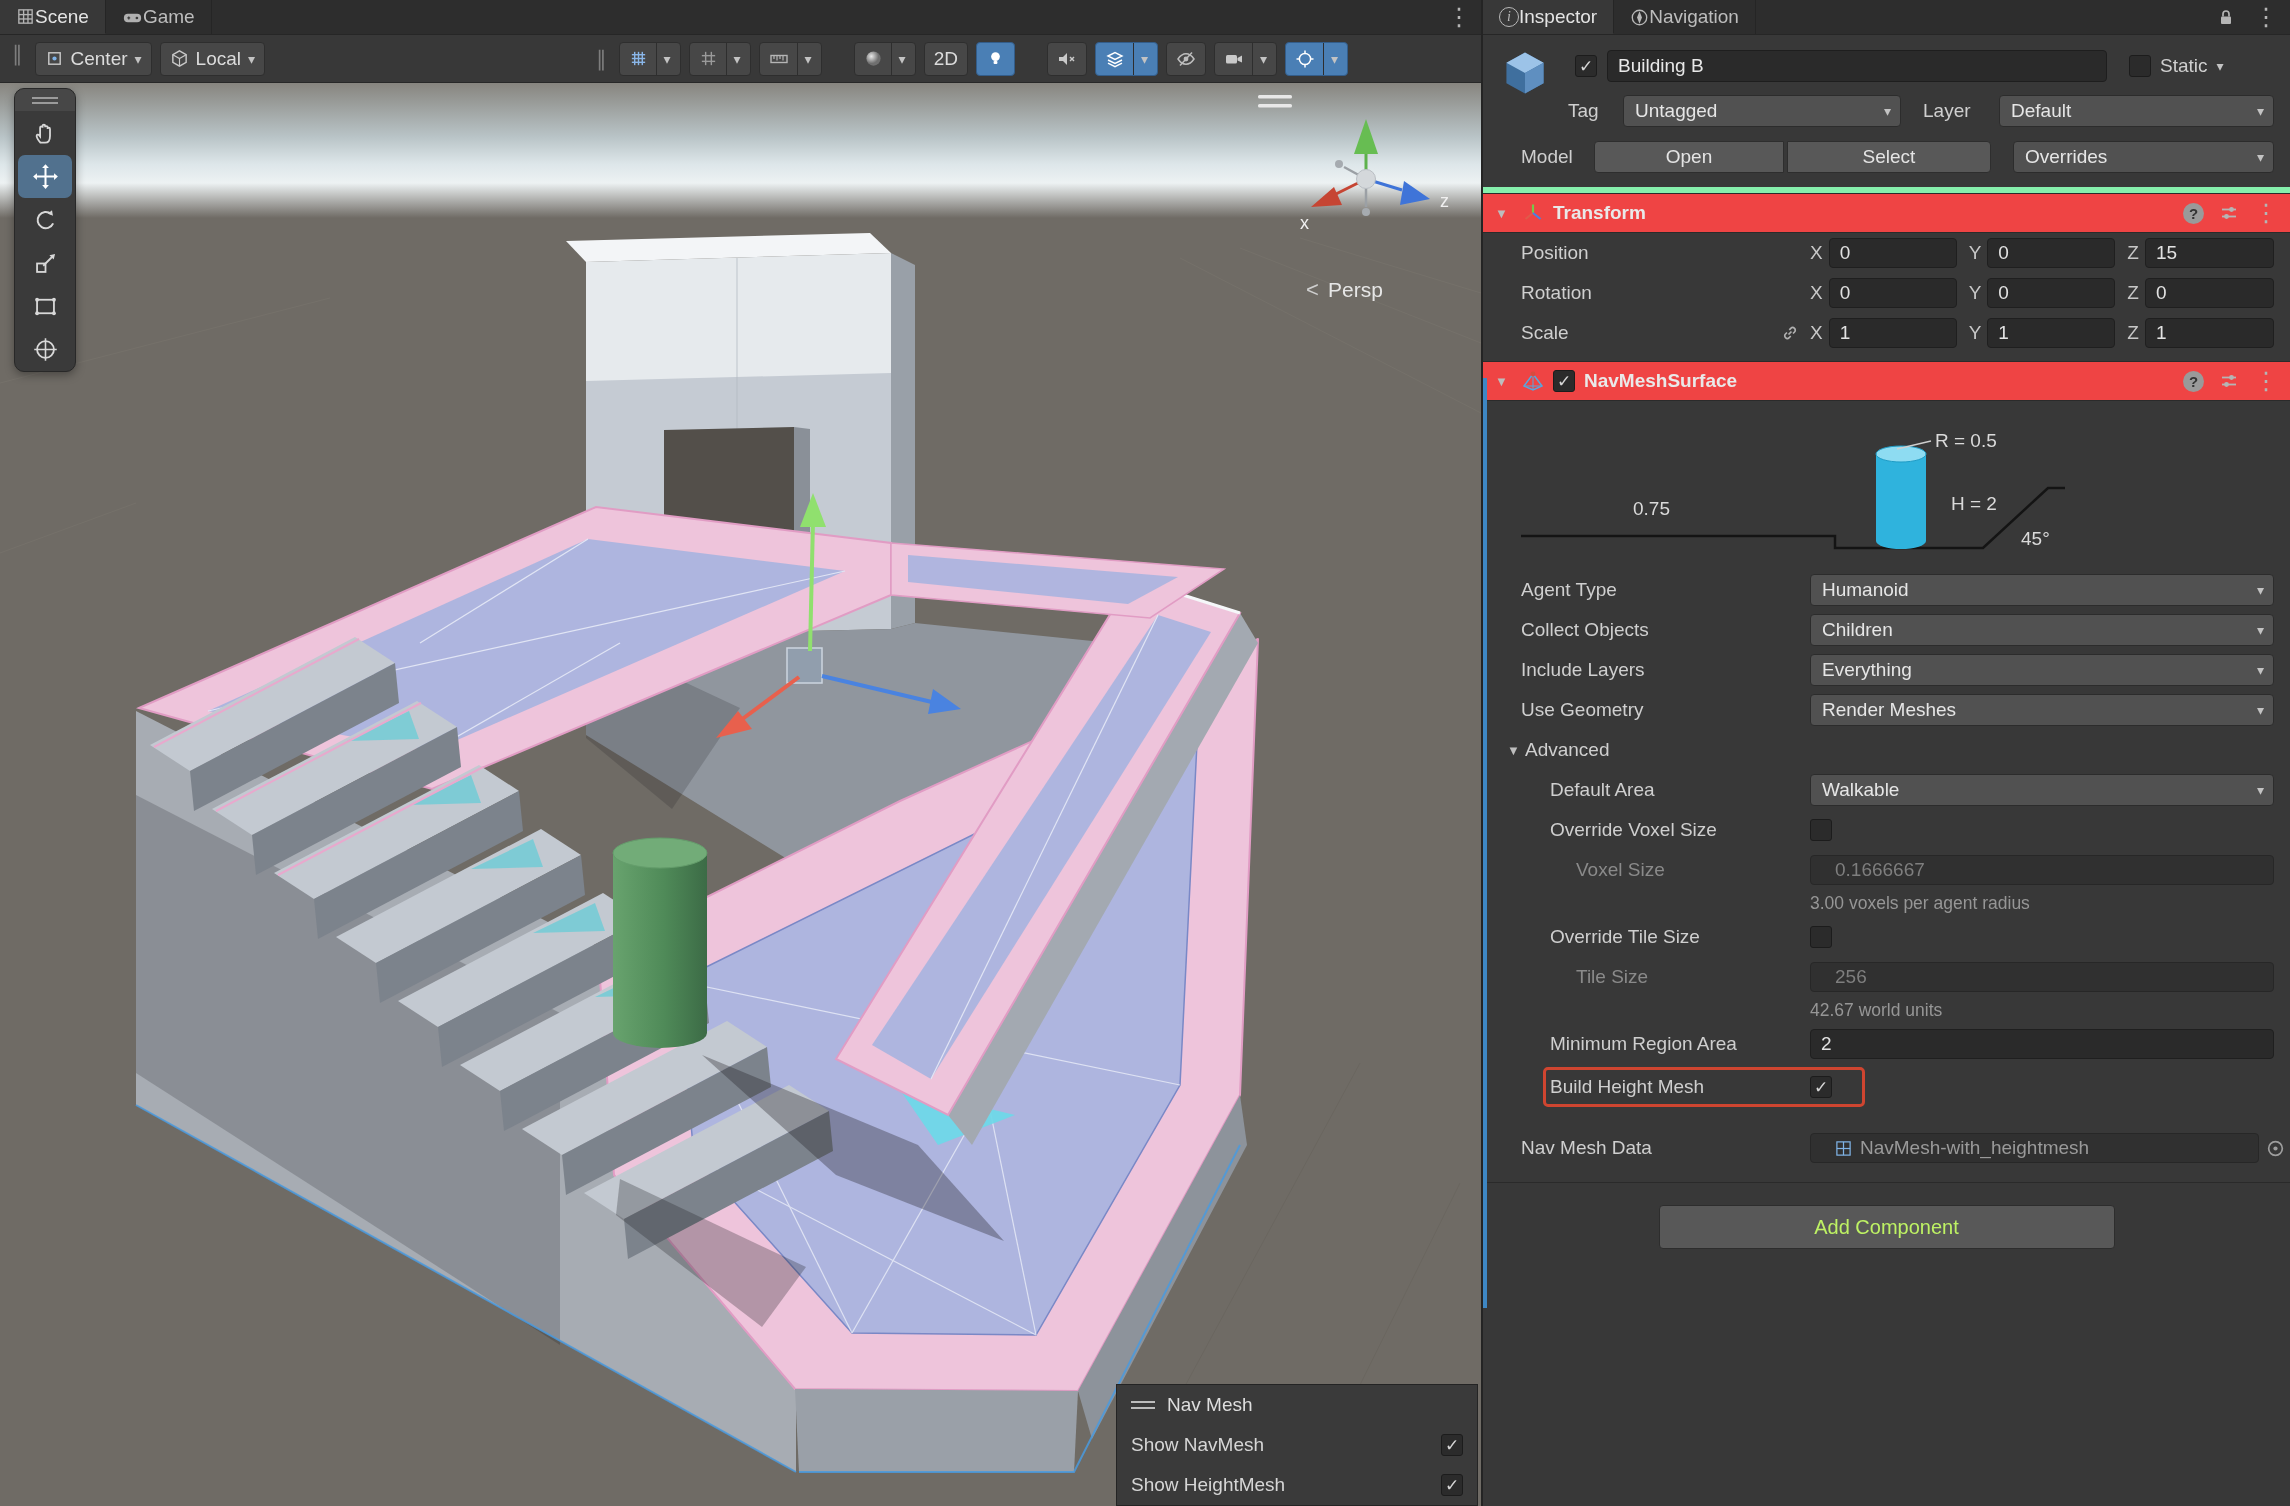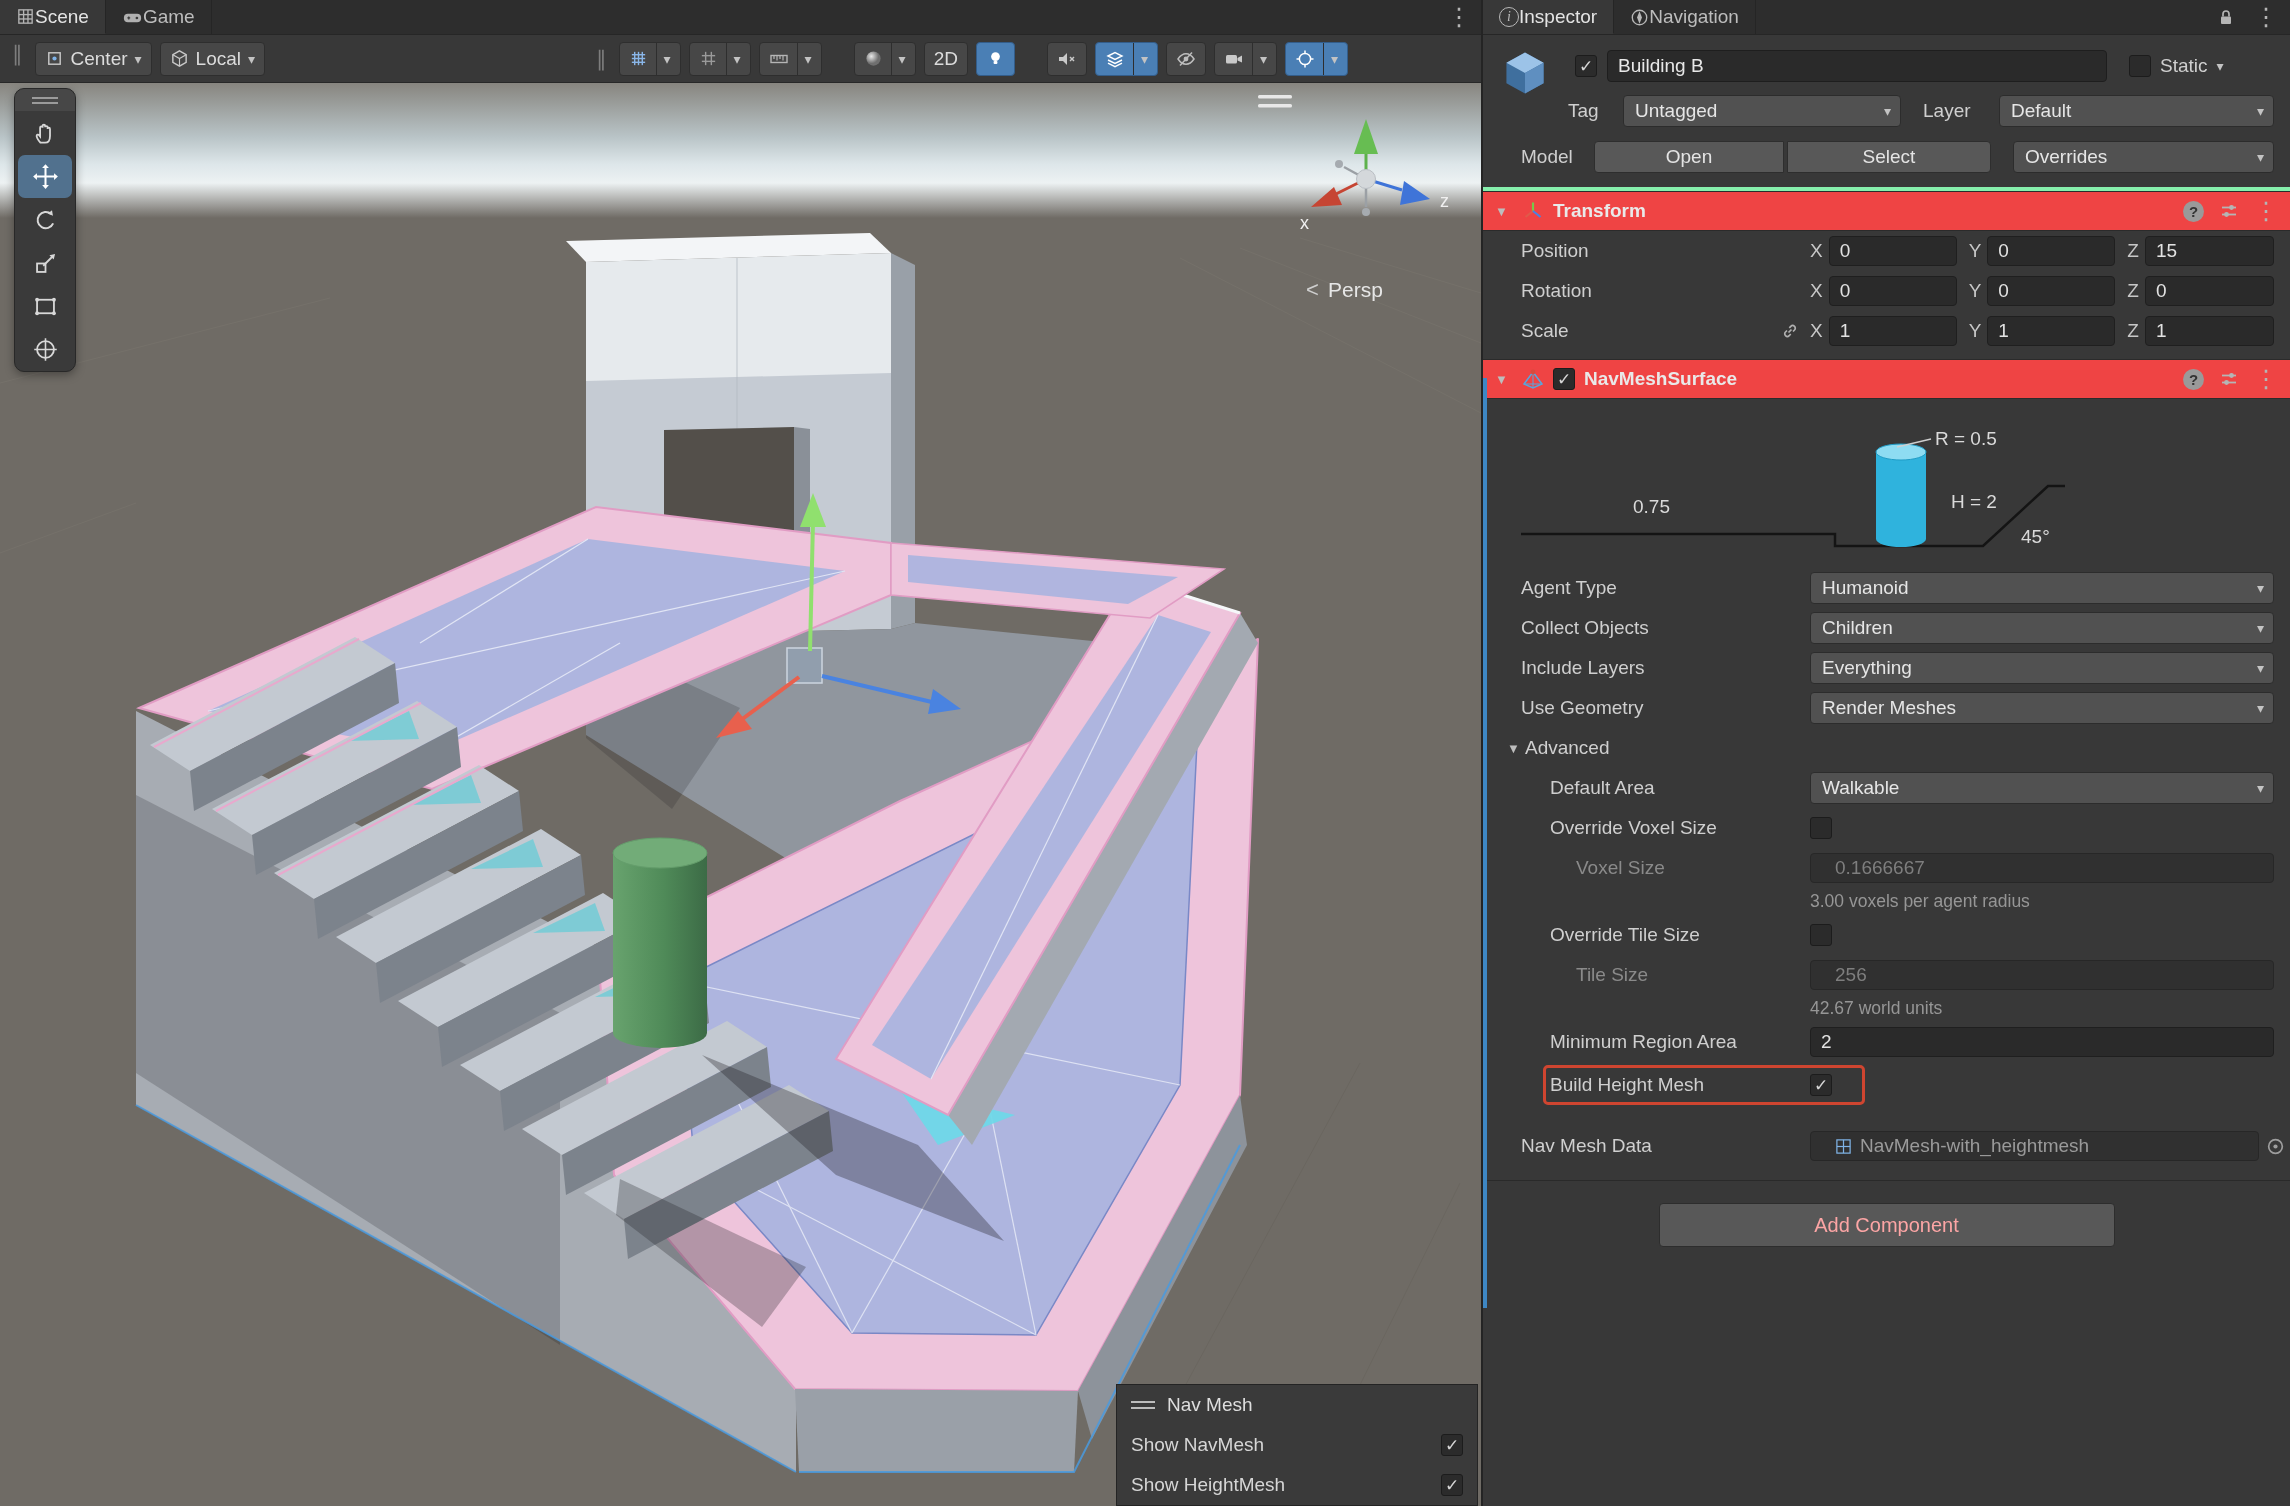--- a/index.html
+++ b/index.html
@@ -62,21 +62,21 @@
   .nm-grip{width:24px;height:2px;background:#bdbdbd;box-shadow:0 6px 0 #bdbdbd;margin-top:-6px;}
   .nm-row{height:40px;display:flex;align-items:center;padding:0 14px;color:#d6d6d6;}
   .nm-row .cb{margin-left:auto;}
 
   
   .inspector{position:absolute;left:1481px;top:0;width:809px;height:1506px;background:#383838;border-left:2px solid #242424;}
   .itabstrip{height:35px;background:#2d2d2d;display:flex;align-items:stretch;border-bottom:1px solid #262626;}
   .itabstrip .tab.active{background:#383838;}
   .itabstrip .right{margin-left:auto;display:flex;align-items:center;gap:18px;padding-right:12px;}
 
-  .go-header{position:relative;padding:10px 0 10px 0;border-bottom:4px solid #86efac;}
+  .go-header{position:relative;padding:10px 0 10px 0;border-bottom:6px solid #86efac;}
   .go-icon{position:absolute;left:16px;top:12px;width:52px;height:52px;}
   .hrow{display:flex;align-items:center;height:40px;}
   .hrow.name{padding-left:92px;height:42px;}
   .hrow.tagrow{padding-left:85px;margin-top:4px;}
   .hrow.modelrow{padding-left:38px;margin-top:6px;}
   .namefield{width:500px;height:32px;background:#2a2a2a;border:1px solid #1e1e1e;border-radius:4px;display:flex;align-items:center;
              padding:0 10px;color:#e8e8e8;margin-left:10px;}
   .static-cluster{display:flex;align-items:center;gap:9px;margin-left:22px;}
   .minilbl{color:#cfcfcf;}
   .idrop{height:32px;background:#515151;border:1px solid #2c2c2c;border-radius:4px;display:flex;align-items:center;
@@ -102,21 +102,21 @@
   .axes{display:flex;align-items:center;gap:12px;flex:1;margin-right:16px;}
   .axis{display:flex;align-items:center;gap:6px;flex:1;}
   .axis .axl{color:#c8c8c8;}
   .axis .ifield{margin-right:0;}
   .bh-row{position:relative;height:46px;display:flex;align-items:center;}
   .bh-box{position:absolute;left:60px;top:3px;width:322px;height:40px;border:3px solid #cf4530;border-radius:5px;pointer-events:none;}
   .btnrow{display:flex;align-items:center;justify-content:flex-end;gap:8px;height:46px;margin-right:16px;}
   .btnrow .ibtn{width:233px;height:36px;}
   .addc-wrap{border-top:1px solid #2a2a2a;margin-top:14px;padding-top:22px;display:flex;justify-content:center;}
   .addc{width:456px;height:44px;background:#585858;border:1px solid #2d2d2d;border-radius:4px;display:flex;align-items:center;
-        justify-content:center;font-size:20px;color:#fca5a5;cursor:pointer;}
+        justify-content:center;font-size:20px;color:#bef264;cursor:pointer;}
   .blue-strip{position:absolute;left:0;top:378px;width:4px;height:930px;background:#3e87c4;}
 </style>
 </head>
 <body>
 
 <div class="root">
 
   <div class="scene-pane">
 
     <div class="tabstrip">

